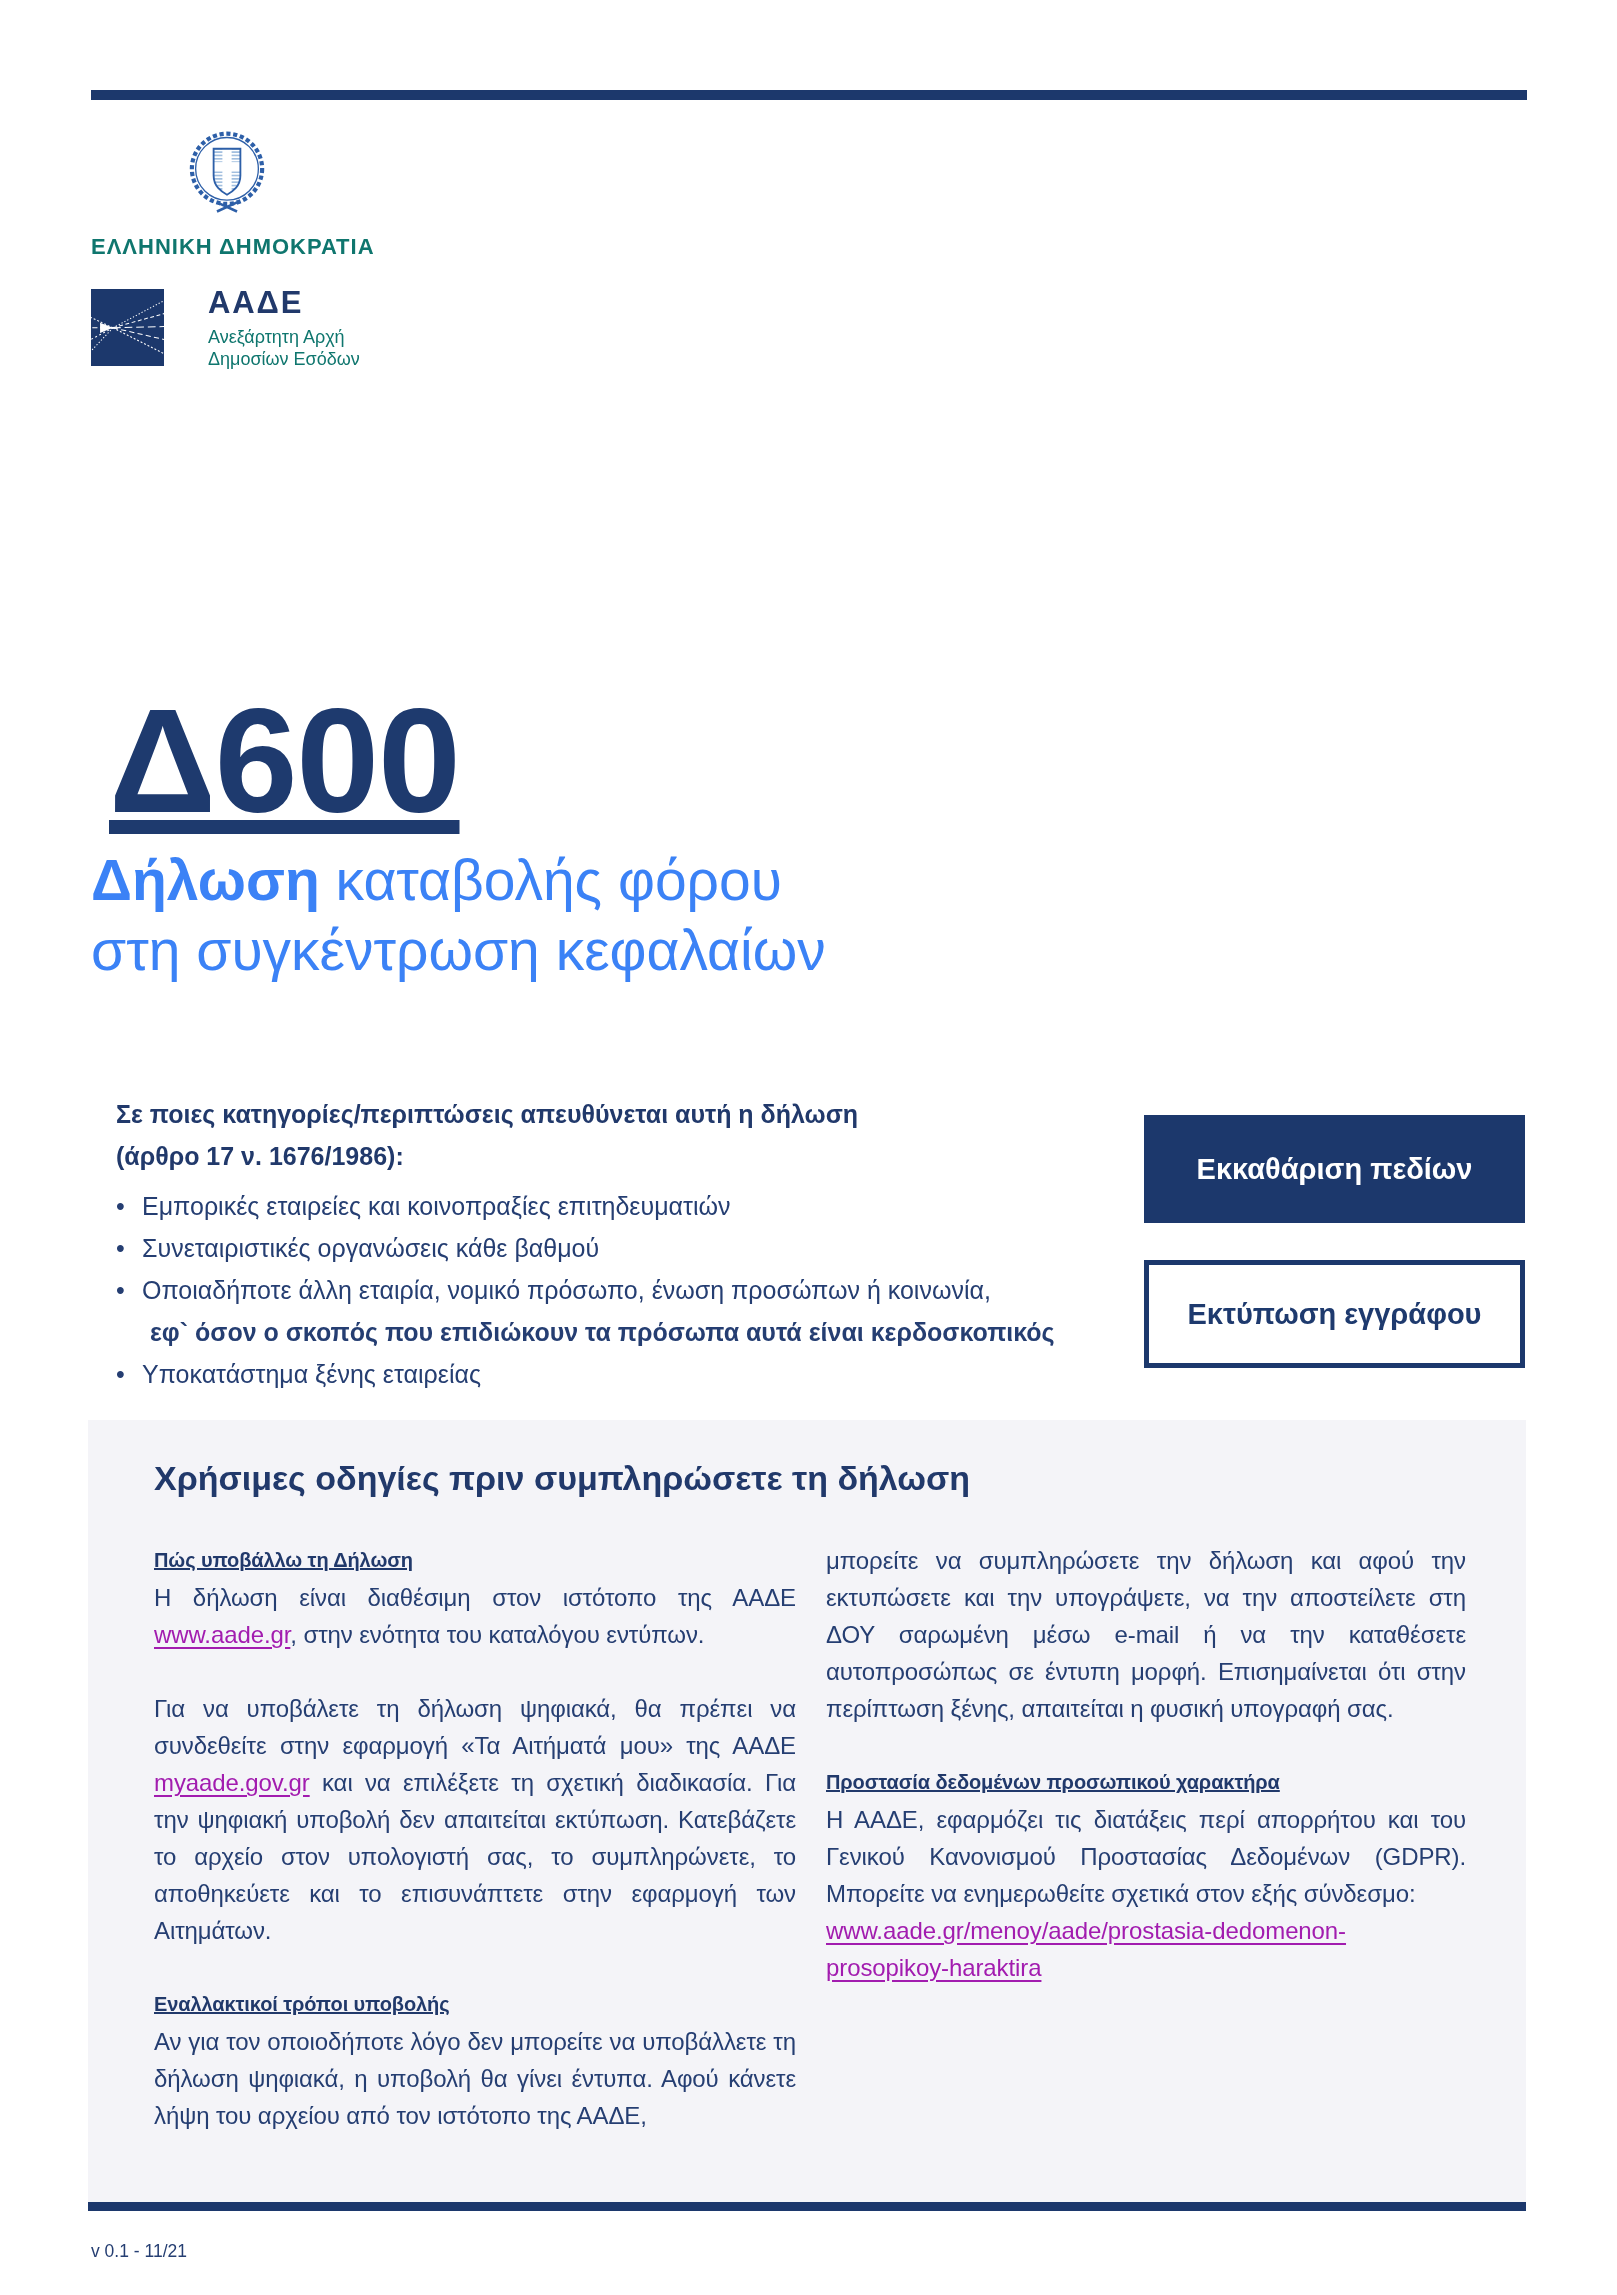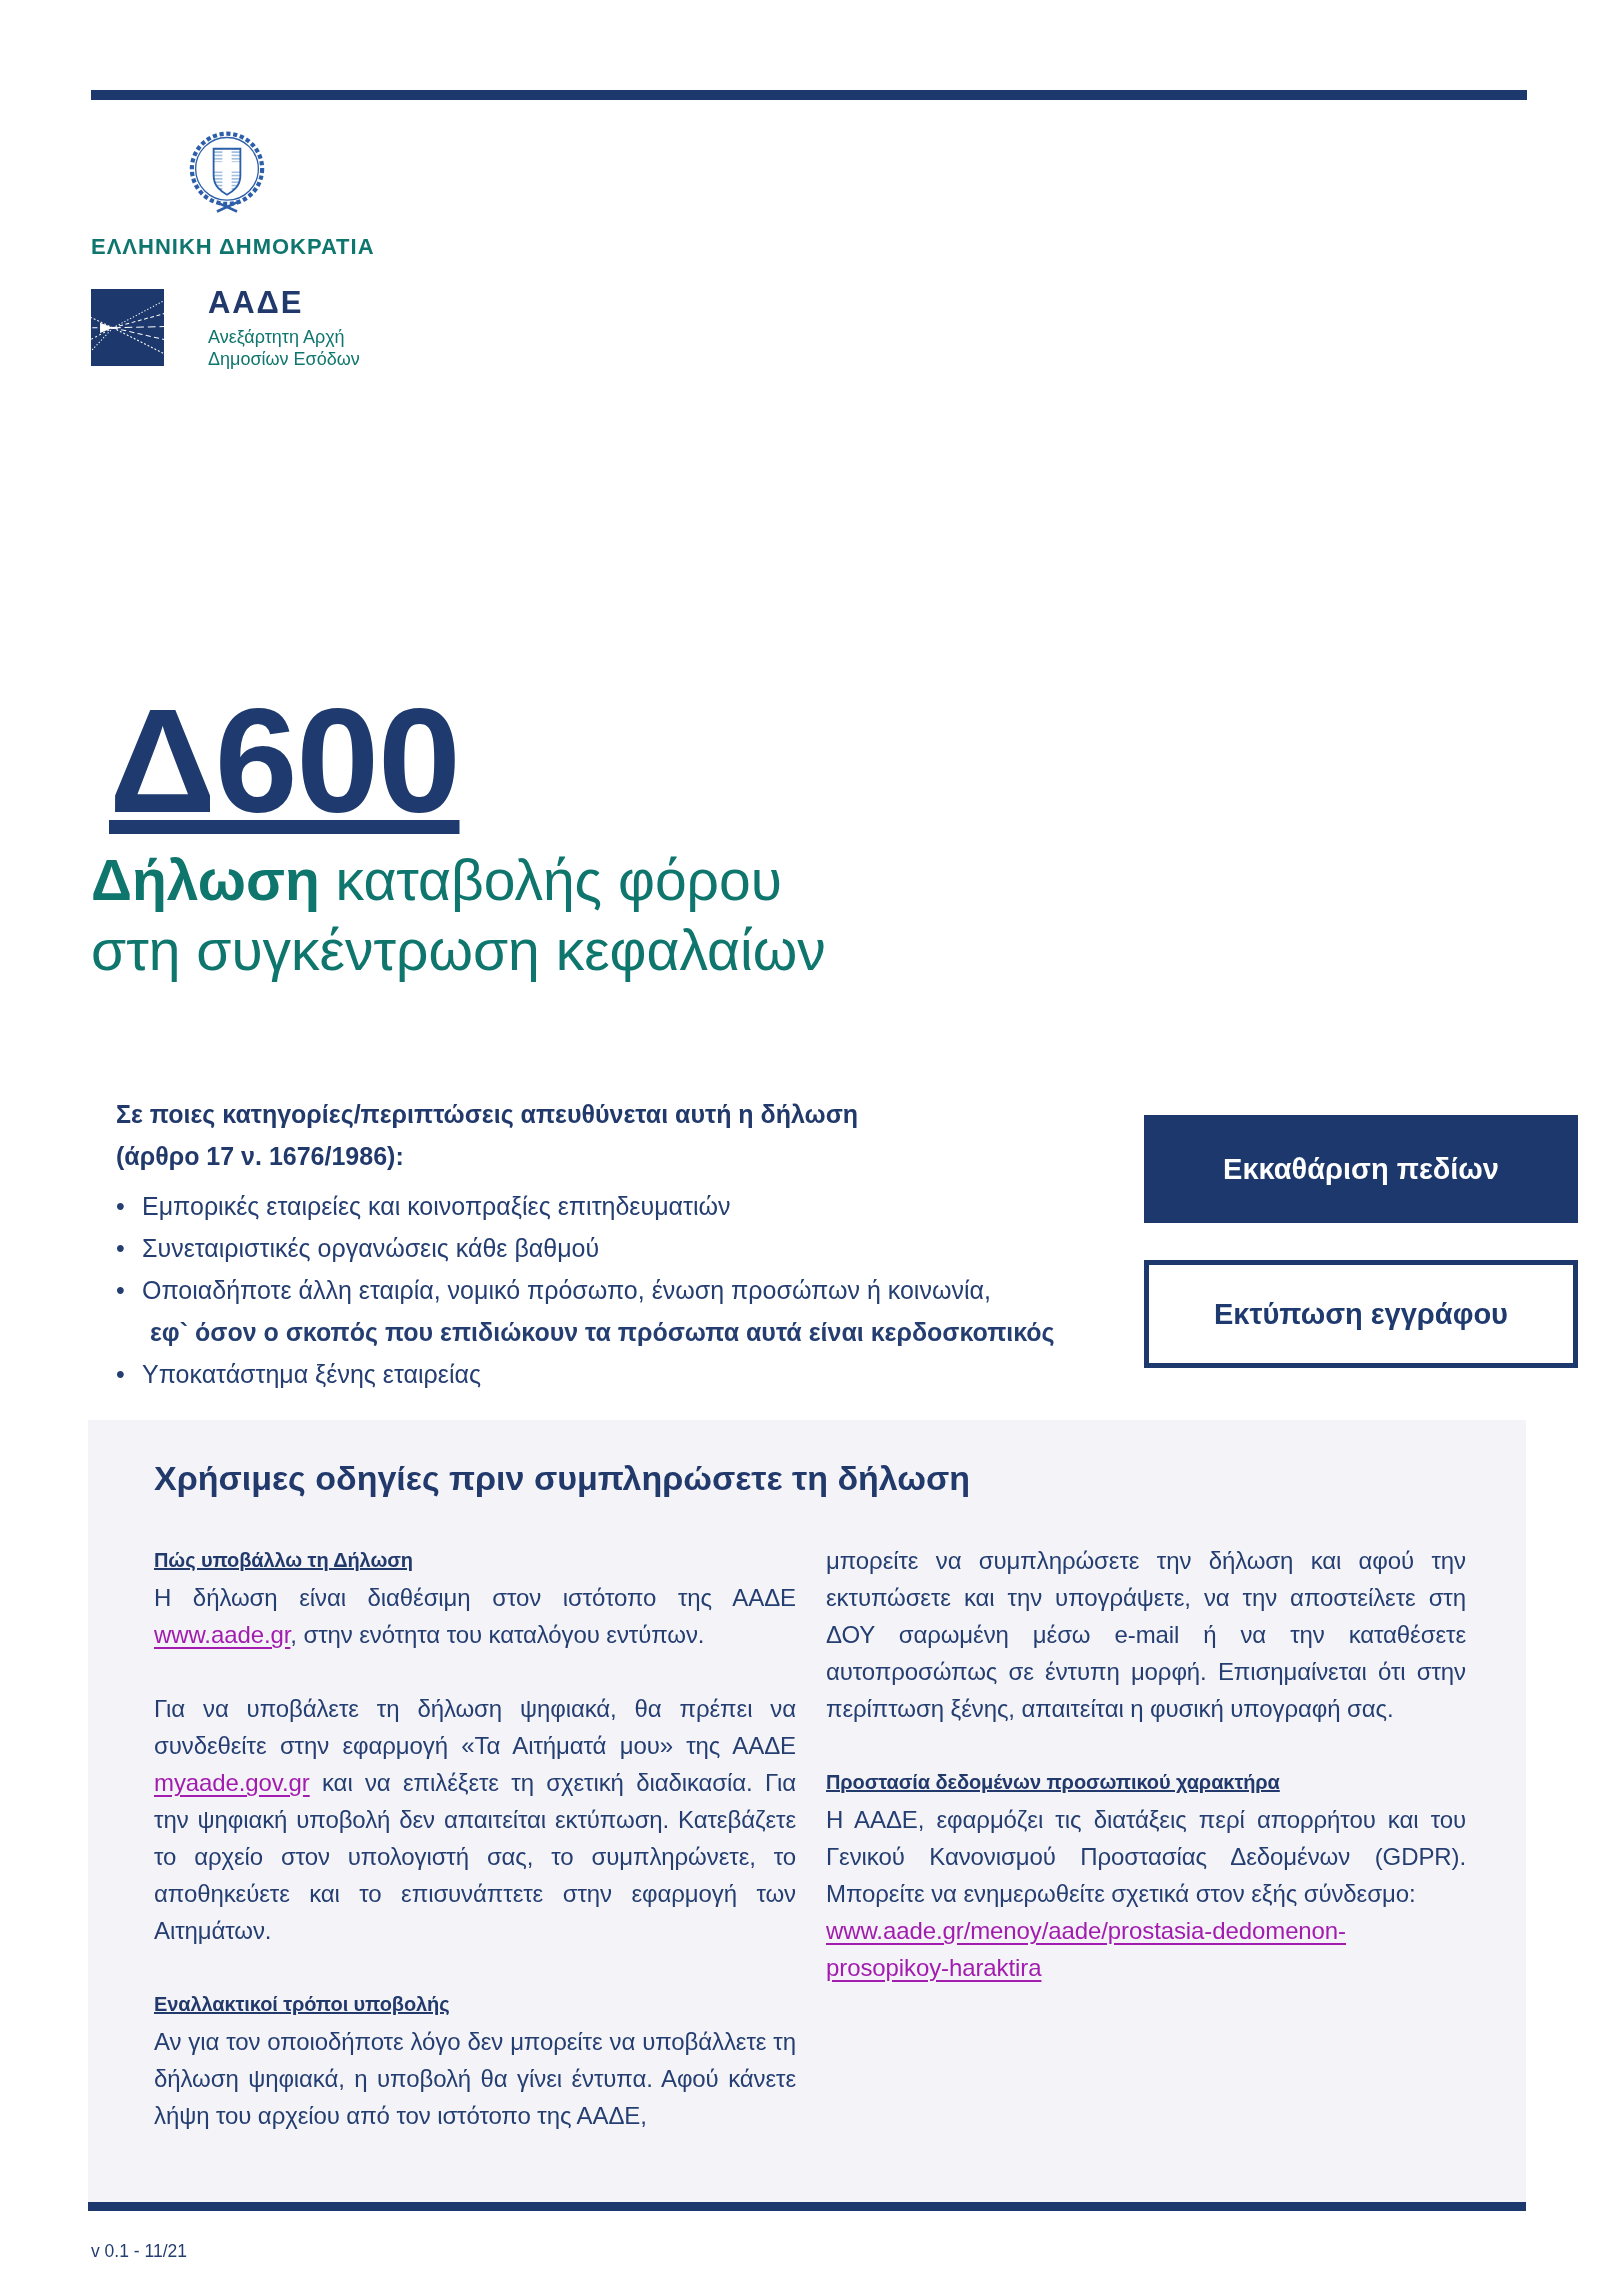--- a/index.html
+++ b/index.html
@@ -24,33 +24,33 @@
   .aade-square{left:91px;top:289px;width:73px;height:77px;background:#1c386c;}
   .aade-acronym{left:208px;top:285px;font-size:31px;font-weight:bold;letter-spacing:1.9px;color:#21396b;}
   .aade-name{left:208px;top:326px;font-size:18px;line-height:22px;color:#0f766e;}
   
   .doc-code{
     left:109px;top:686px;font-size:149px;font-weight:bold;
     line-height:1;letter-spacing:-1.3px;color:#1e3a6e;white-space:nowrap;text-decoration:underline;
   }
   .doc-subtitle{
     left:91px;top:845px;font-size:57px;line-height:70px;
-    color:#0f766e;white-space:nowrap;
+    color:#3b82f6;white-space:nowrap;
   }
   .doc-subtitle b{font-weight:bold;}
   
   .categories{left:91px;top:1093px;width:1027px;margin-left:25px;}
   .cat-heading{font-size:25px;font-weight:bold;line-height:42px;color:#21396b;}
   .cat-list{margin-top:7.8px;font-size:25px;line-height:42px;color:#253e72;}
   .bullet-row{display:flex;}
   .bullet-glyph{width:26px;flex:0 0 26px;}
   .bullet-cont{padding-left:34px;font-weight:bold;}
   
   .btn{
-    left:1144px;width:434px;height:108px;
+    left:1144px;width:381px;height:108px;
     display:flex;align-items:center;justify-content:center;
     font-size:29px;font-weight:bold;box-sizing:border-box;
     cursor:pointer;
   }
   .btn-clear{top:1115px;background:#1c386c;color:#ffffff;}
   .btn-print{top:1260px;background:#ffffff;color:#1e3a6e;border:5.8px solid #1c386c;}
   
   .panel{left:88px;top:1420px;width:1438px;height:791px;background:#f4f4f8;}
   .panel-bottom-bar{position:absolute;left:0;bottom:0;width:100%;height:9px;background:#1c386c;}
   .panel-heading{

